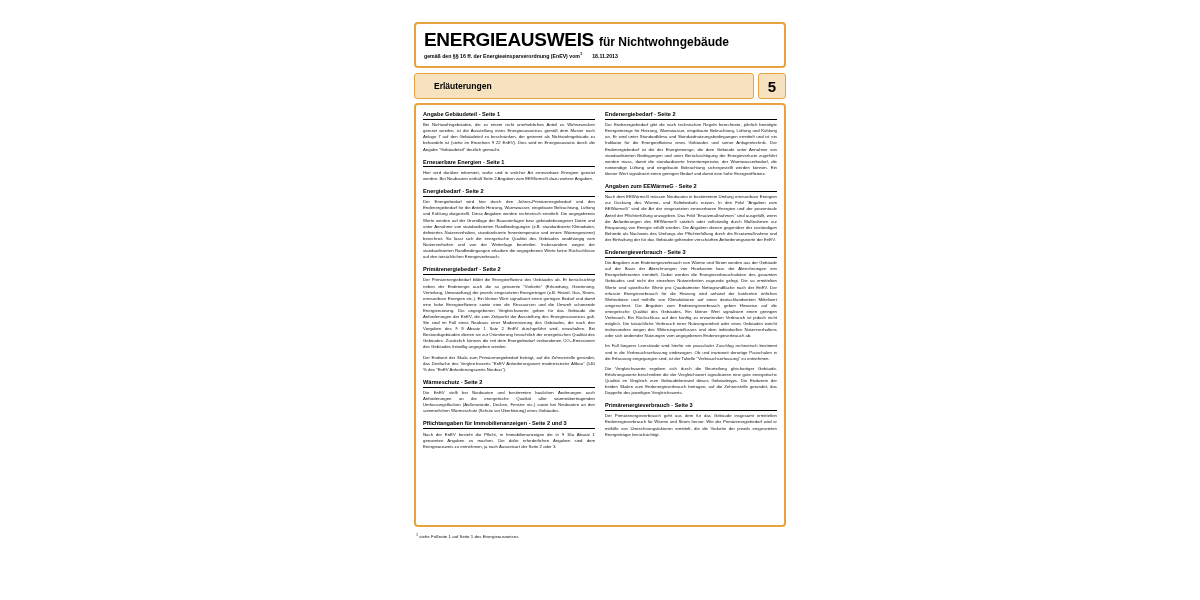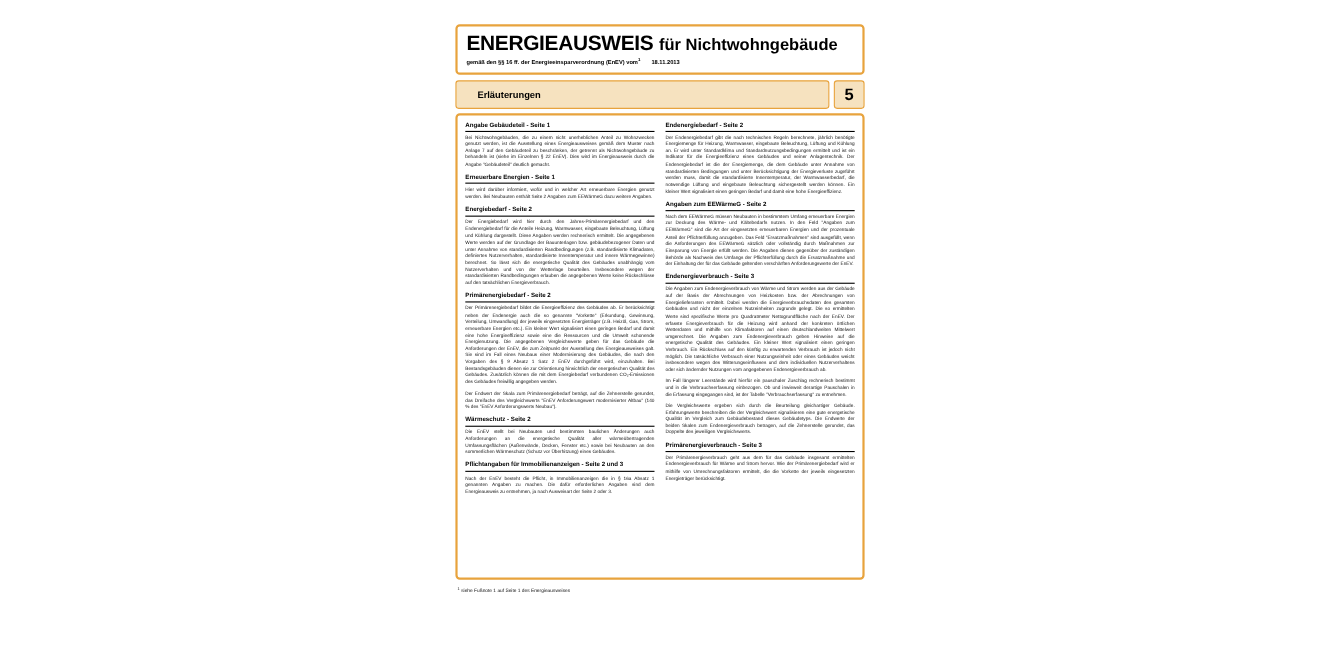--- a/index.html
+++ b/index.html
@@ -42,21 +42,21 @@
     align-items: baseline;
     gap: 5px;
   }
   .title-main {
     font-size: 19px;
     font-weight: bold;
     letter-spacing: -0.3px;
     line-height: 1;
   }
   .title-sub {
-    font-size: 15px;
+    font-size: 12px;
     font-weight: bold;
     line-height: 1;
   }
   .title-legal {
     margin-top: 3px;
     font-size: 5.2px;
     font-weight: bold;
     line-height: 1.2;
     white-space: nowrap;
   }

